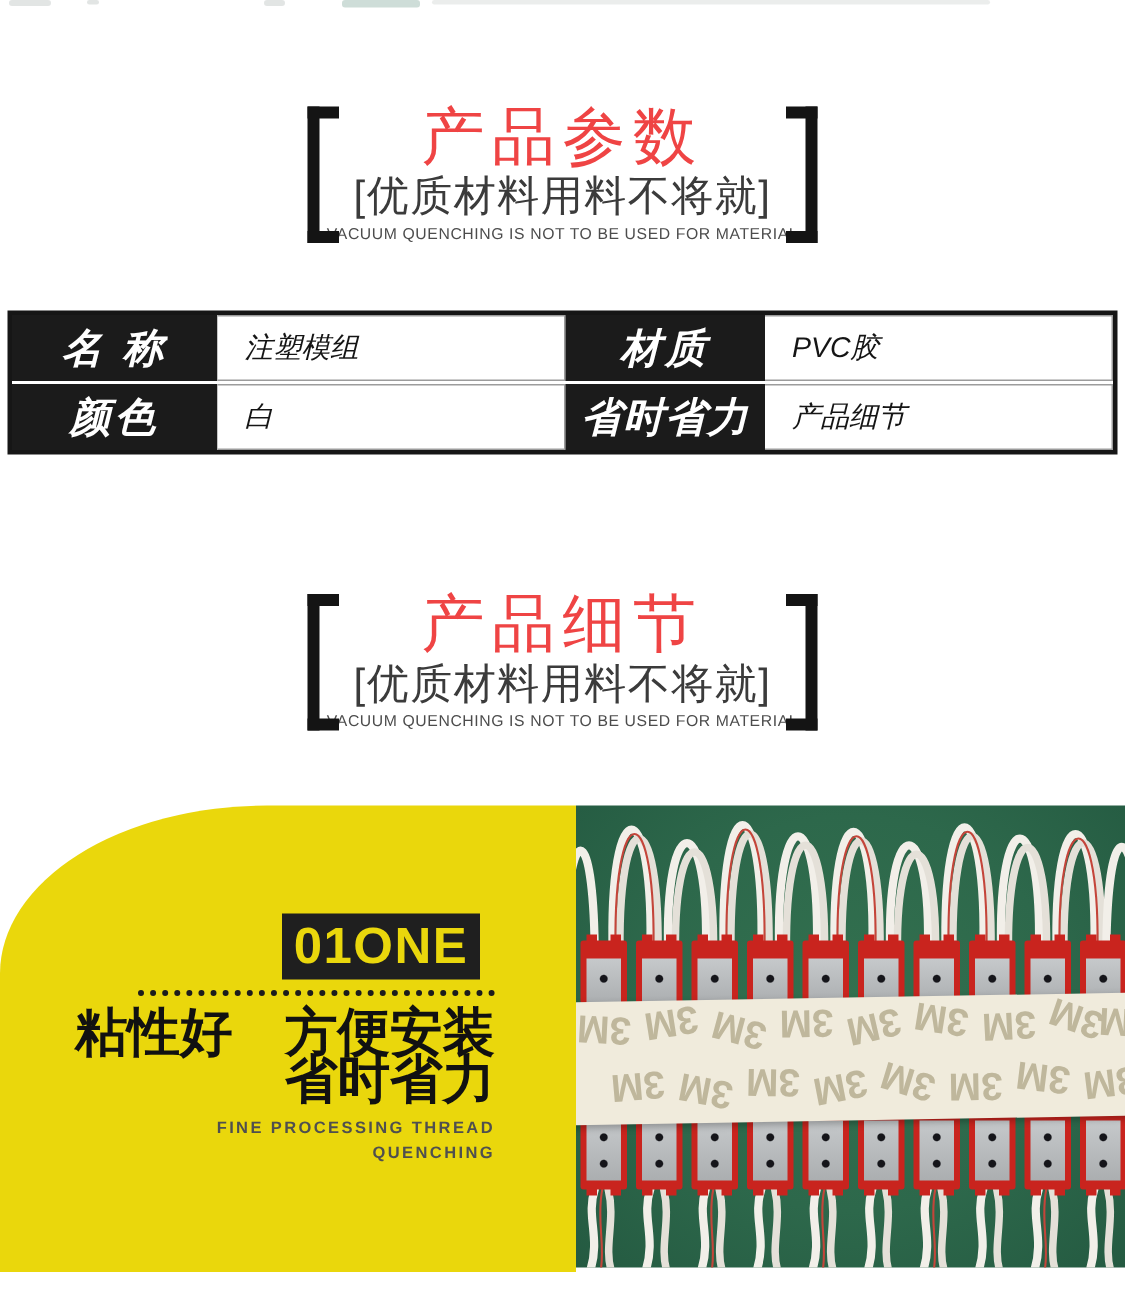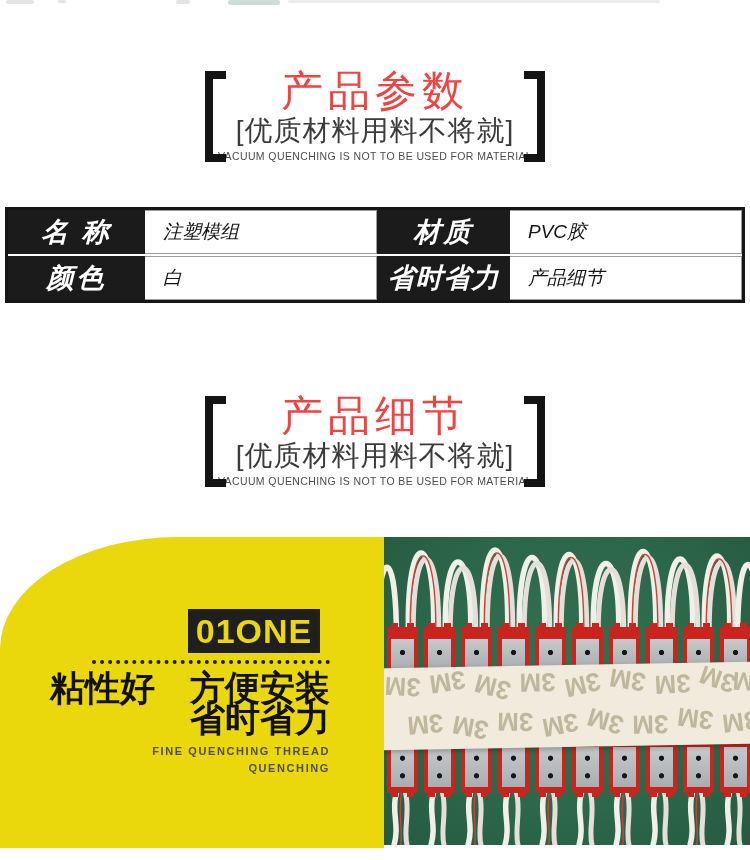--- a/index.html
+++ b/index.html
@@ -117,21 +117,21 @@
 
   <div class="bottom">
 
     <div class="yellow">
       <div class="badge">01ONE</div>
       <div class="feat">
         <span class="dots"></span>
         <div class="feat-l">粘性好　方便安装</div>
         <div class="feat-l">省时省力</div>
         <div class="feat-cap">
-          <div>FINE QUENCHING THREAD</div>
+          <div>FINE PROCESSING THREAD</div>
           <div>QUENCHING</div>
         </div>
       </div>
     </div>
 
     <div class="photo">
 
       <svg class="wires-top" width="366" height="134">
         <path class="w" d="M-6,70 C-2,10 12,16 12.5,100"></path>
         <path class="w" d="M24.5,100 C21.5,-12 52.5,-12 49.5,100"></path>

